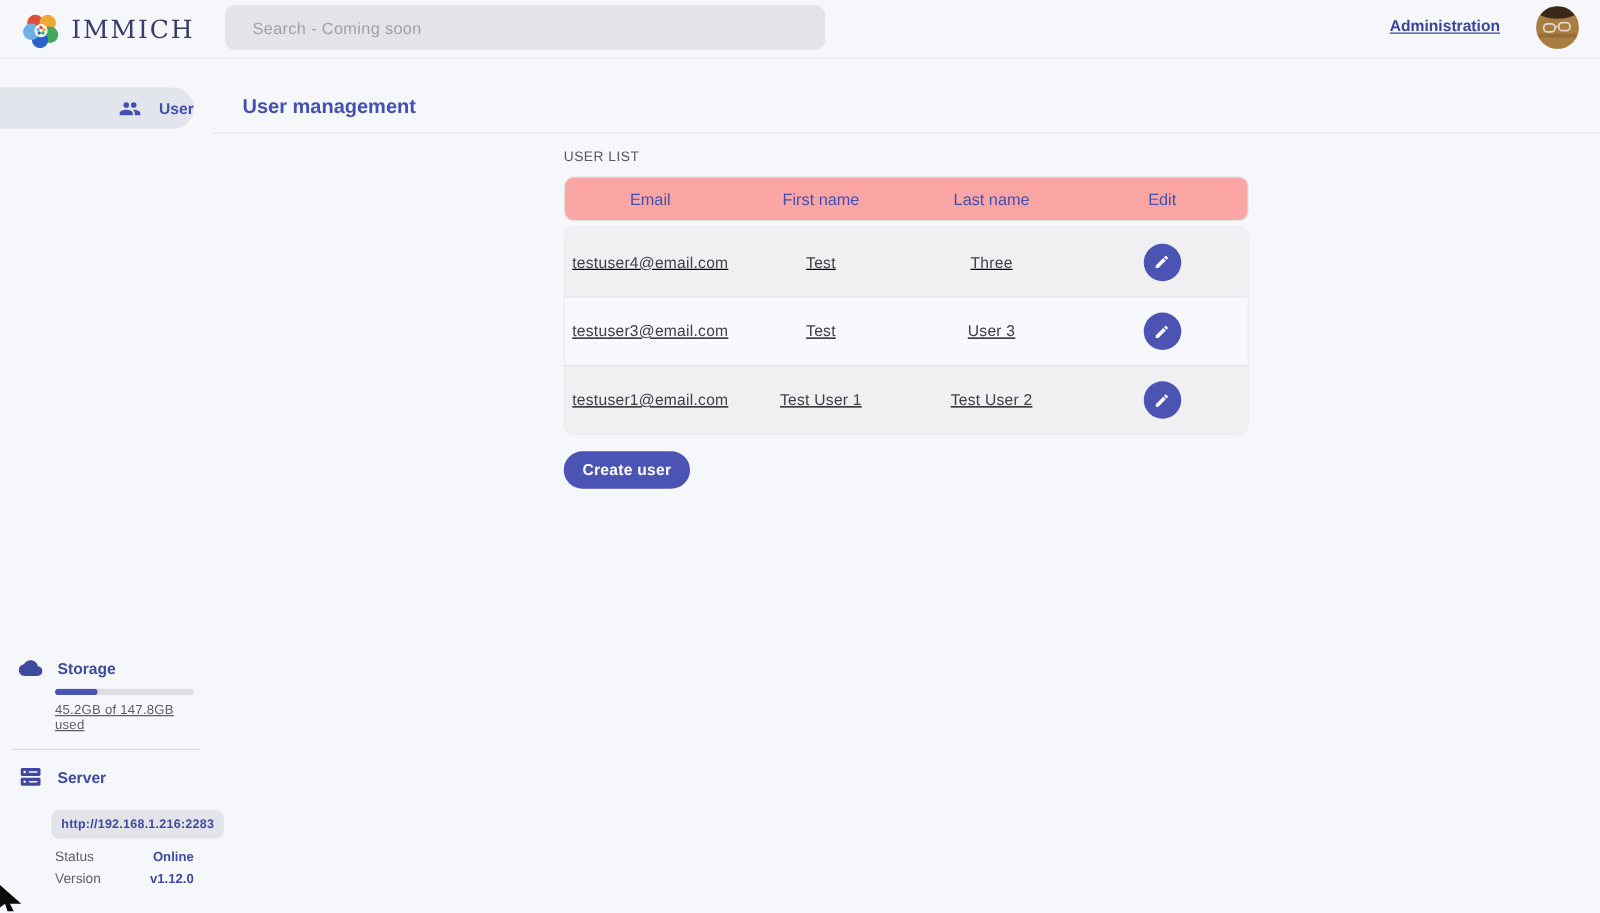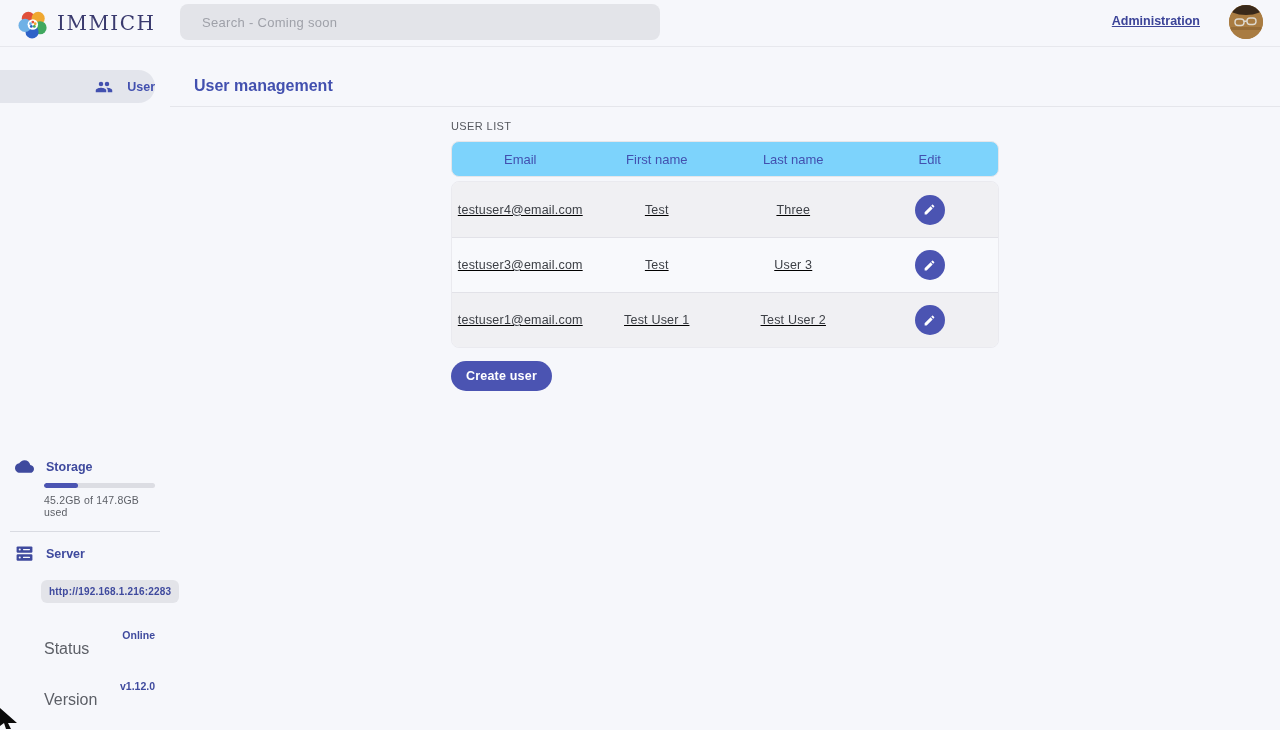--- a/index.html
+++ b/index.html
@@ -38,39 +38,39 @@
   .side-item{
     margin-top:23px;width:155px;height:33px;border-radius:0 9999px 9999px 0;
     background:#e3e5ec;display:flex;align-items:center;gap:14px;padding-left:15px;cursor:pointer;justify-content:flex-end;
   }
   .side-item .label{font-size:12.5px;font-weight:600;color:var(--accent);}
   .side-bottom{margin-top:auto;padding:0 15px 16px 15px;}
   .group-header{display:flex;align-items:center;gap:12px;margin-bottom:7px;}
   .group-title{font-size:12.5px;font-weight:700;color:#3f4a9e;}
   .progress{margin-left:29px;width:111px;height:5px;border-radius:3px;background:#dcdde3;overflow:hidden;}
   .progress-fill{height:100%;background:var(--button);border-radius:3px;}
-  .usage-text{margin:6px 0 0 29px;font-size:10.5px;color:var(--gray-text);letter-spacing:.2px;}
+  .usage-text{margin:6px 0 0 29px;font-size:10.5px;color:var(--gray-text);letter-spacing:.2px;text-decoration:underline;}
   .side-divider{border:none;border-top:1px solid #d9dbe2;margin:13px 0 12px -5px;width:150px;}
   .url-pill{
     margin:10px 0 9px 26px;display:inline-block;background:#e3e4e9;border-radius:6px;
     padding:6px 8px;font-size:10px;font-weight:700;color:#3f4a9e;letter-spacing:.2px;
   }
   .kv{margin:0 0 5px 29px;width:111px;display:flex;justify-content:space-between;align-items:center;}
-  .kv .k{font-size:16px;color:var(--gray-text);margin-top:28px;}
+  .kv .k{font-size:11px;color:var(--gray-text);}
   .kv .v{font-size:10.5px;font-weight:700;color:#3f4a9e;}
 
   
   .main{position:absolute;top:47px;left:170px;width:1110px;height:683px;}
   .main-header{padding:29px 24px 10px;border-bottom:1px solid #e5e6eb;}
   .page-title{font-size:16px;font-weight:600;color:var(--accent);line-height:20px;}
   .content{width:548px;margin:0 auto;display:flex;flex-direction:column;align-items:flex-start;}
   .section-label{margin:13px 0 9px;font-size:11px;color:#55585e;letter-spacing:.4px;}
   .table{width:100%;}
   .thead{
-    height:36px;background:#7dd3fc;border:1px solid #e5e6ea;border-radius:8px;
+    height:36px;background:#fca5a5;border:1px solid #e5e6ea;border-radius:8px;
     display:grid;grid-template-columns:repeat(4,1fr);align-items:center;
   }
   .th{text-align:center;font-size:13px;font-weight:500;color:var(--accent);}
   .tbody{margin-top:4px;border-radius:8px;overflow:hidden;border:1px solid #eaeaef;width:100%;}
   .tr{height:55px;display:grid;grid-template-columns:repeat(4,1fr);align-items:center;text-decoration:underline;}
   .tr + .tr{border-top:1px solid #e2e2e8;}
   .tr:nth-child(odd){background:#f0f0f3;}
   .tr:nth-child(even){background:#f8f9fc;}
   .td{text-align:center;font-size:12.5px;color:#3d4046;letter-spacing:.2px;}
   .td-edit{display:flex;justify-content:center;}

